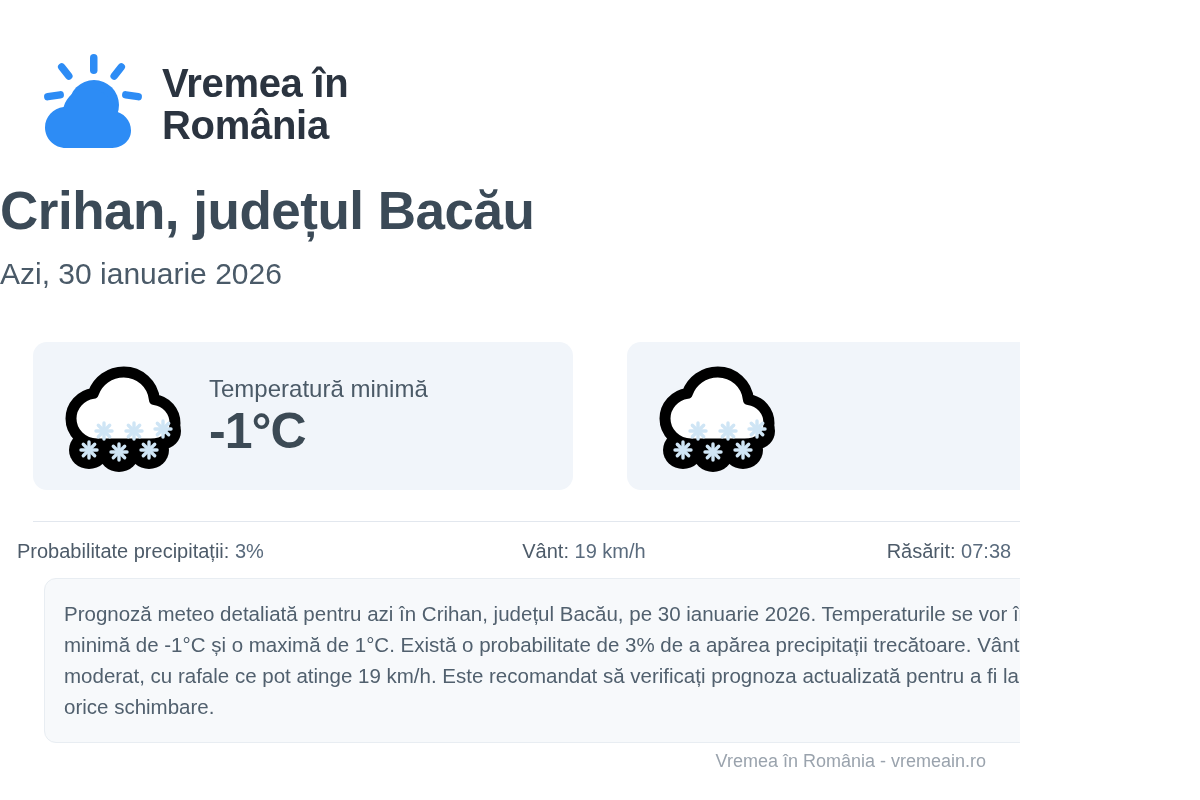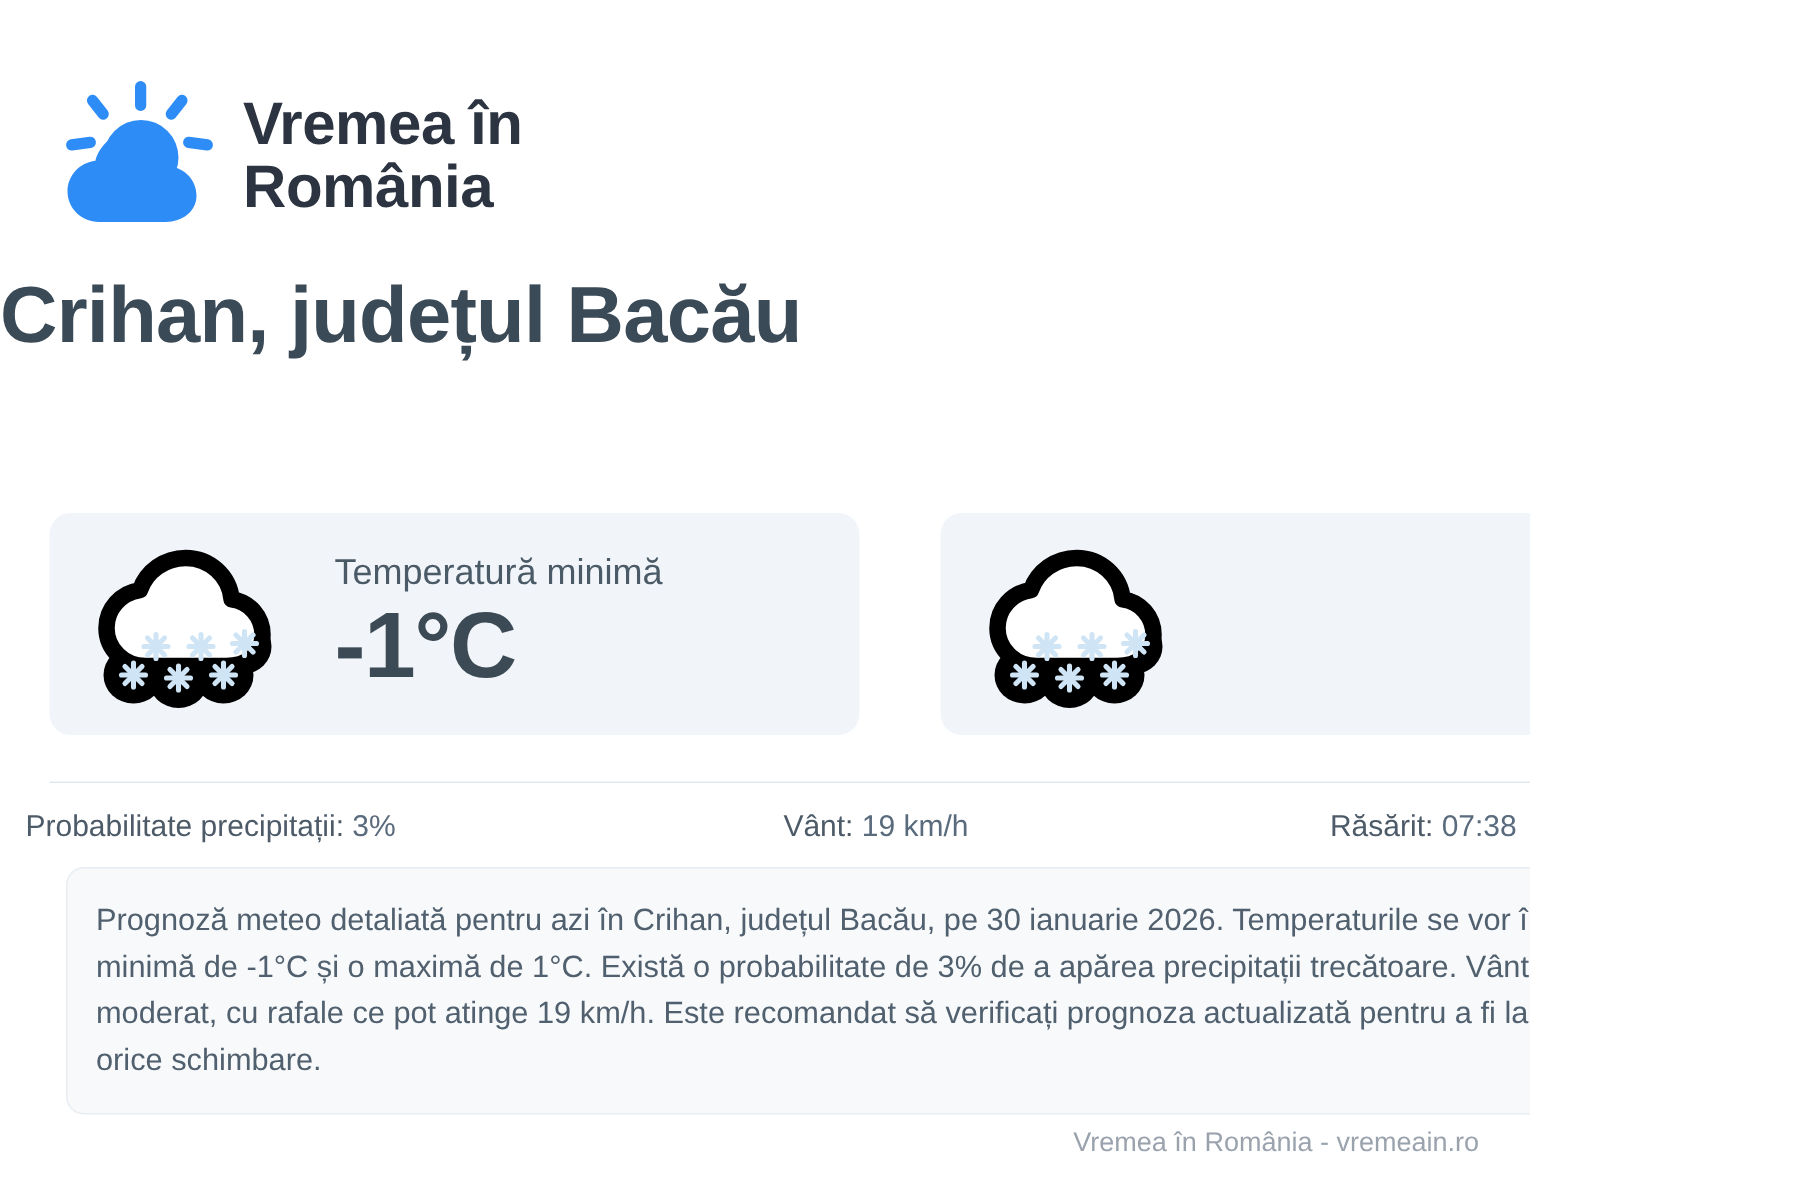--- a/index.html
+++ b/index.html
@@ -80,41 +80,41 @@
     gap: 54px;
   }
   .temp-card {
     flex: 1 1 0;
     height: 148px;
     background: #f1f5fa;
     border-radius: 14px;
     display: flex;
     align-items: center;
     padding: 0 20px 0 26px;
-    gap: 36px;
+    gap: 22px;
   }
   .temp-icon {
     width: 128px;
     height: 112px;
     flex: 0 0 auto;
   }
   .temp-meta {
     display: flex;
     flex-direction: column;
     justify-content: center;
     padding-top: 2px;
   }
   .temp-label {
     font-size: 24px;
     color: #4b5a67;
     line-height: 1.1;
     margin-bottom: 2px;
   }
   .temp-value {
-    font-size: 62px;
+    font-size: 50px;
     font-weight: bold;
     color: #3c4a55;
     line-height: 1.08;
     letter-spacing: -1px;
   }
 
   
   .divider {
     position: absolute;
     left: 33px;
@@ -194,20 +194,21 @@
 
         <path d="M30 96c-11.6 0-21-9.2-21-20.5 0-10.5 8.1-19.2 18.6-20.4C30.6 44 40.5 36 52.3 36c13.3 0 24.2 10.1 25.3 23 9.8 1.2 17.4 9.4 17.4 19.4C95 89.3 85.4 96 74.5 96Z"></path>
       </g>
     </svg>
     <div class="brand-name">Vremea în
 România</div>
   </div>
 
   <div class="title-block">
     <h1 class="page-title">Crihan, județul Bacău</h1>
+    <div class="page-subtitle">Azi, 30 ianuarie 2026</div>
   </div>
 
   <div class="cards">
 
     <div class="temp-card">
       <svg class="temp-icon" viewBox="0 0 128 112" aria-hidden="true">
 
         <g fill="#000000">
           <ellipse cx="30" cy="90" rx="20" ry="19"></ellipse>
           <ellipse cx="60" cy="93" rx="20" ry="19"></ellipse>

